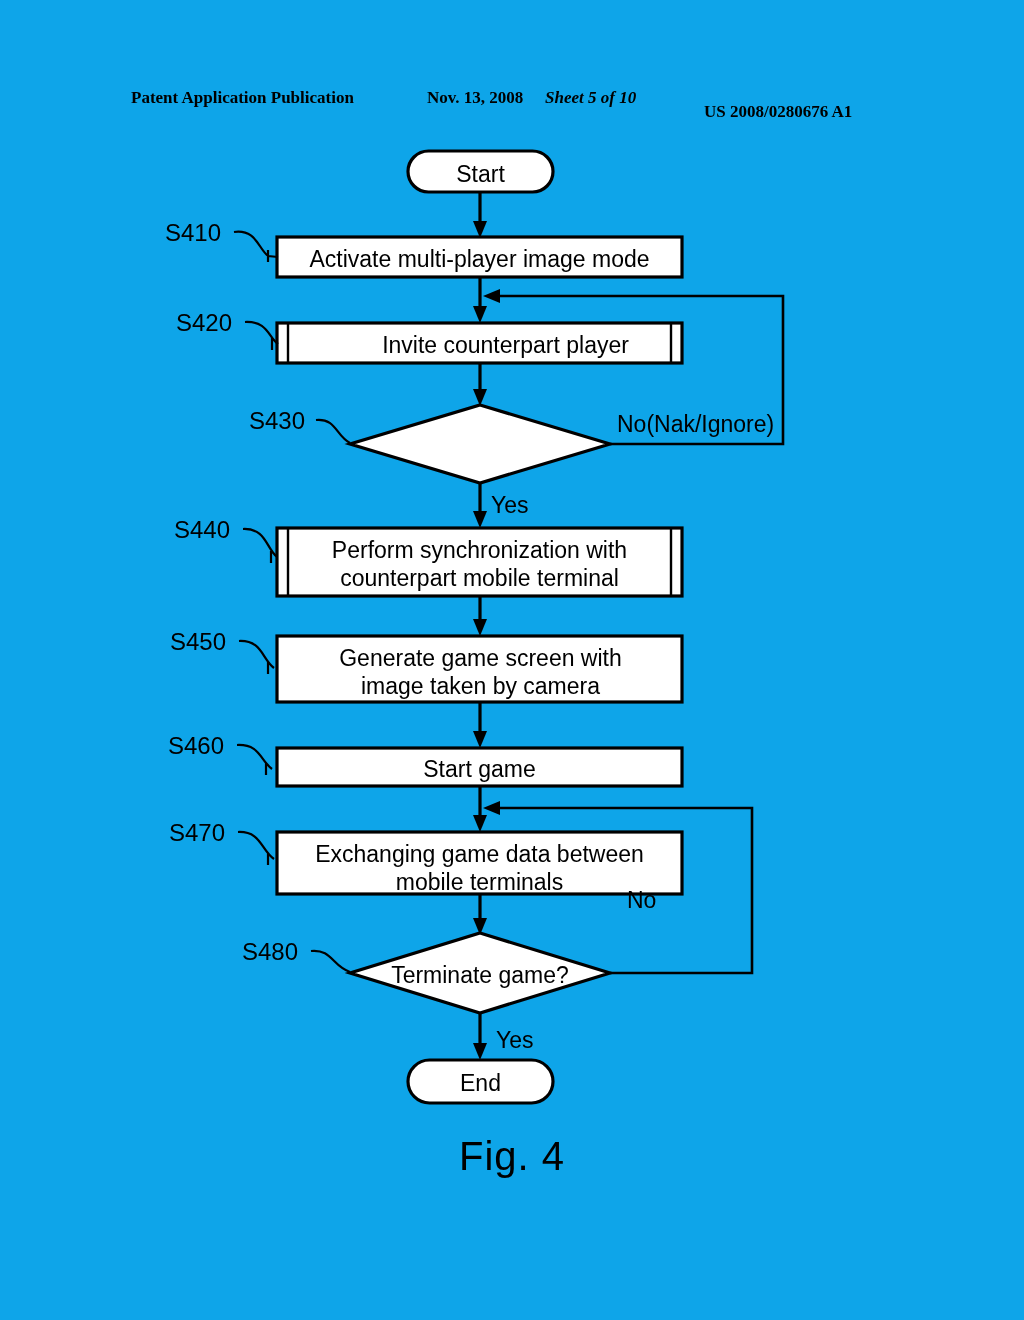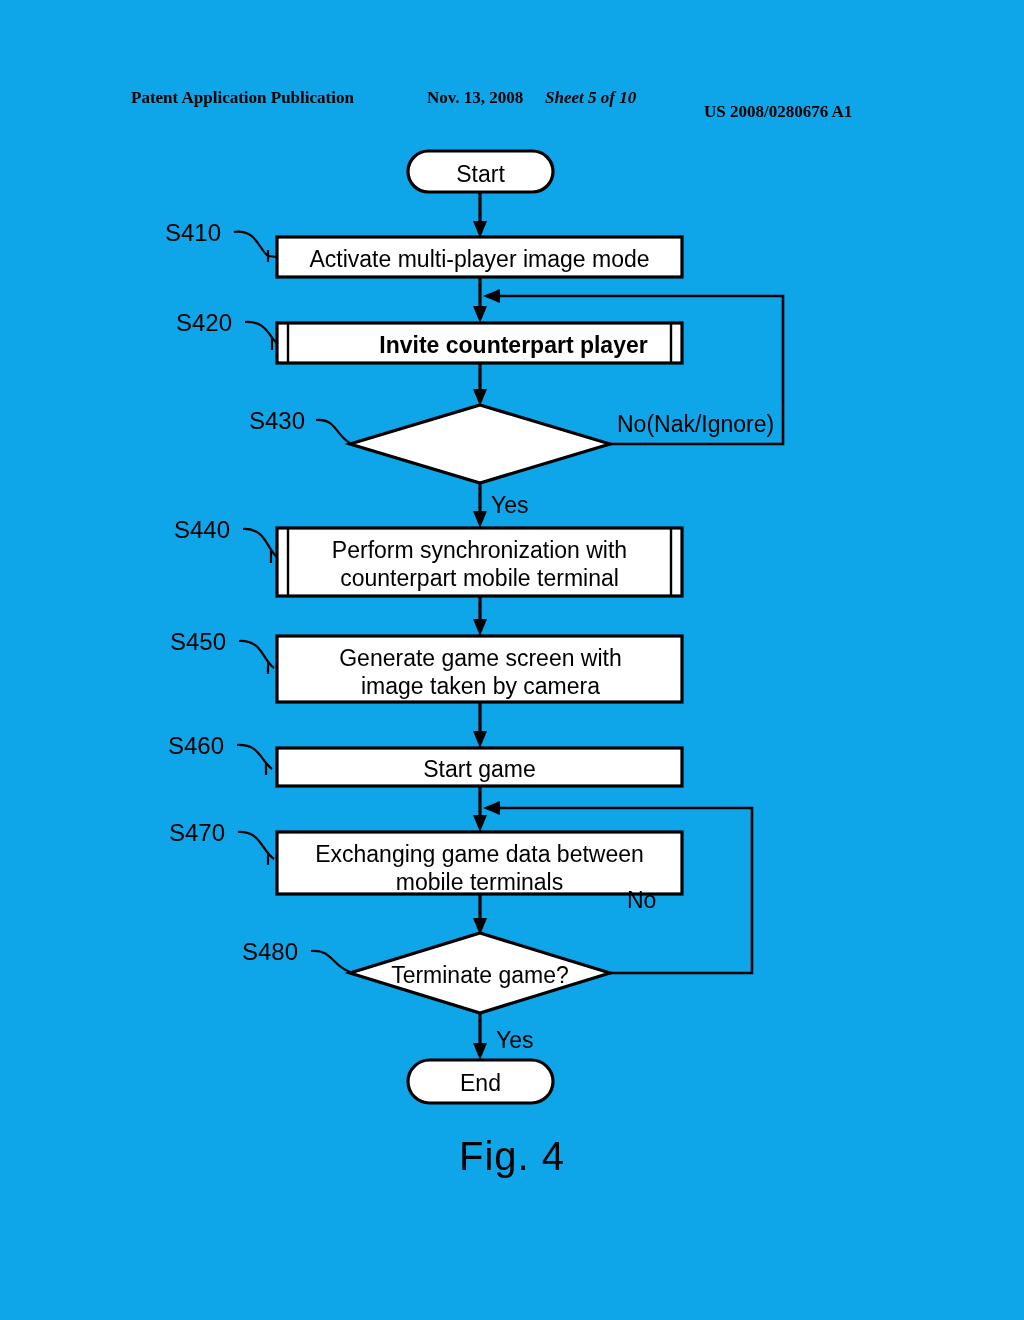--- a/index.html
+++ b/index.html
@@ -223,21 +223,21 @@
       <path class="leader" d="M 238 832 C 261 831, 261 850, 274 859 M 268 853 L 268 865"></path>
 
       <path class="leader" d="M 311 951 C 332 949, 332 966, 350 972"></path>
     </g>
   </svg>
 
   <div class="node-text" style="left:408px; top:160px; width:145px;">Start</div>
 
   <div class="node-text" style="left:277px; top:245px; width:405px;">Activate multi-player image mode</div>
 
-  <div class="node-text" style="left:288px; top:331px; width:451px;font-weight:bold;">Invite counterpart player</div>
+  <div class="node-text" style="left:280px; top:331px; width:451px;">Invite counterpart player</div>
 
 
   <div class="node-text" style="left:288px; top:536px; width:383px;">Perform synchronization with
 counterpart mobile terminal</div>
 
   <div class="node-text" style="left:278px; top:644px; width:405px;">Generate game screen with
 image taken by camera</div>
 
   <div class="node-text" style="left:277px; top:755px; width:405px;">Start game</div>
 

